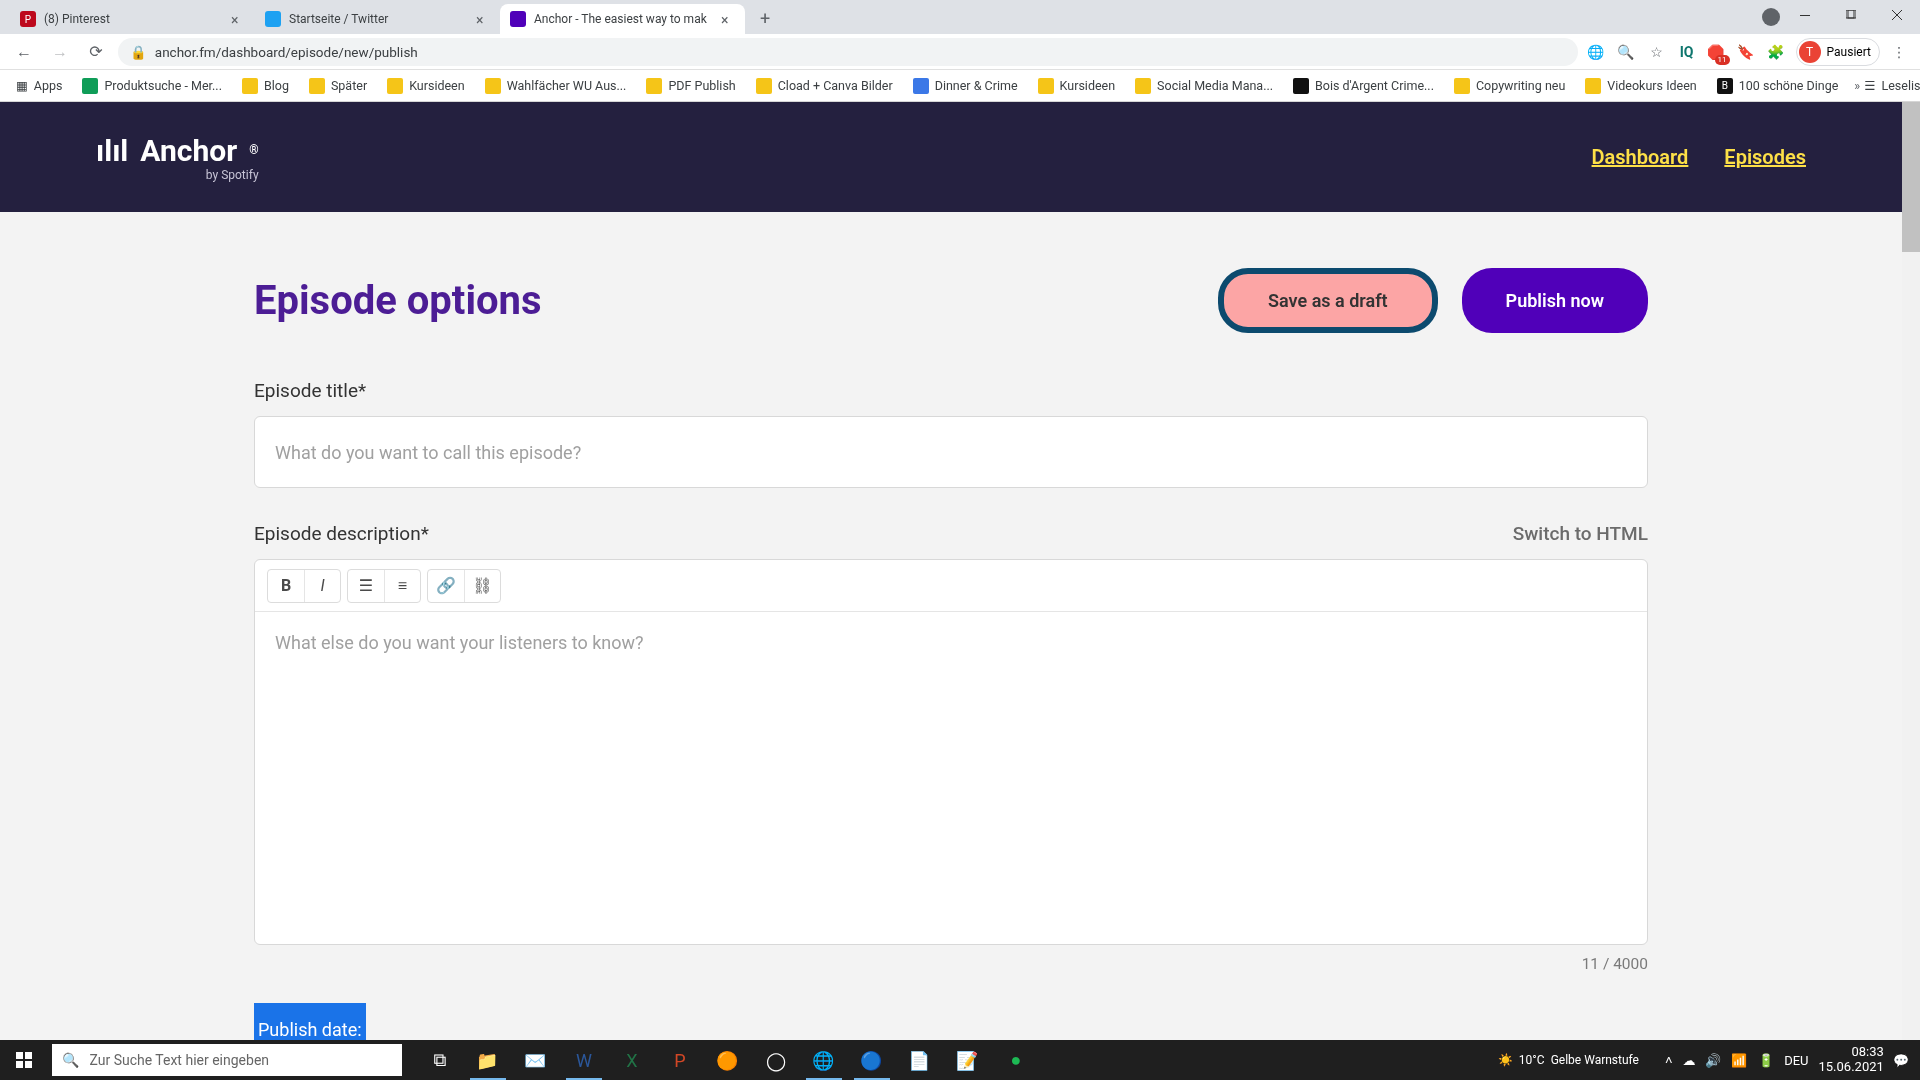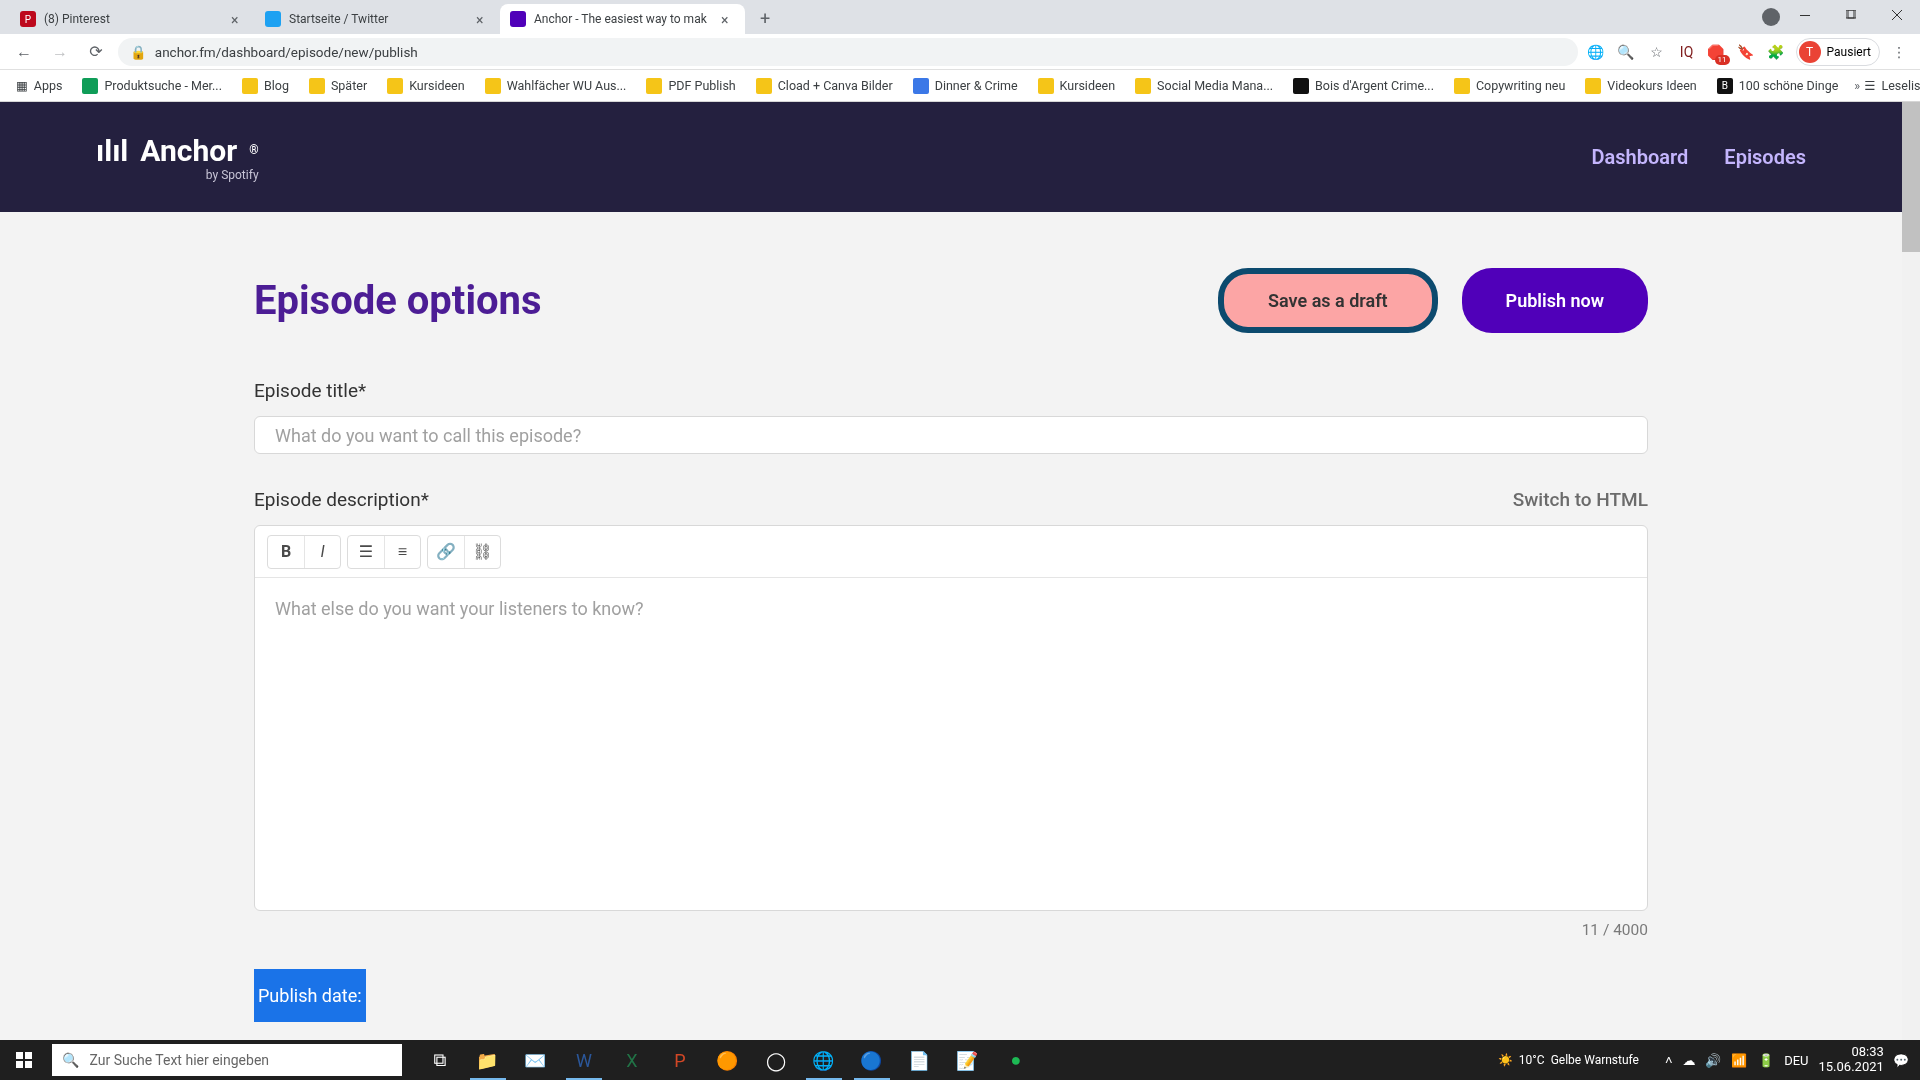--- a/index.html
+++ b/index.html
@@ -39,37 +39,37 @@
 .page-scroll { width: 18px; background: #f1f1f1; }
 .page-scroll .thumb { width: 100%; height: 150px; background: #c1c1c1; }
 .page { flex: 1; background: #f3f3f3; overflow: hidden; }
 
 
 .anchor-hdr { height: 110px; background: #24203f; display: flex; align-items: center; padding: 0 96px; color: #fff; }
 .logo { display: flex; flex-direction: column; }
 .logo-main { font-size: 30px; font-weight: 700; display: flex; align-items: center; gap:12px;}
 .logo-sub { font-size: 12px; text-align: right; color: #c7c4d6; }
 .hdr-nav { margin-left: auto; display: flex; align-items: center; gap: 36px; font-size: 20px; font-weight: 600; }
-.hdr-nav a { color: #c4b5fd; cursor: pointer; }
+.hdr-nav a { color: #fde047; cursor: pointer; text-decoration: underline; }
 .btn-outline { border: 2px solid #fff; border-radius: 28px; padding: 12px 28px; cursor: pointer; font-size: 18px; font-weight: 600; }
 .hdr-right { display: flex; align-items: center; gap: 18px; margin-left: 52px; }
 .hdr-avatar { width: 34px; height: 34px; background: linear-gradient(135deg,#f5a623,#24203f); border-radius: 4px; }
 .cursor-icon{color:#fff;font-size:18px;margin-left:-6px;}
 
 
 .content { padding: 56px 254px 0 254px; }
 .options-row { display: flex; align-items: center; }
 .page-title { font-size: 40px; font-weight: 700; color: #4c1d95; }
 .actions { margin-left: auto; display: flex; gap: 24px; }
 .btn-pill { border-radius: 30px; padding: 16px 44px; font-size: 18px; font-weight: 600; cursor: pointer; border: none; }
 .btn-draft { background: #fca5a5; color: #333; border: 6px solid #0c4a6e; }
 .btn-publish { background: #5000b9; color: #fff; }
 
 .field-label { font-size: 19px; color: #333; margin-top: 46px; }
-.text-input { width: 100%; height: 38px; margin-top: 14px; border: 1px solid #d8d8d8; border-radius: 6px; padding: 0 20px; font-size: 18px; color: #333; background: #fff; }
+.text-input { width: 100%; height: 72px; margin-top: 14px; border: 1px solid #d8d8d8; border-radius: 6px; padding: 0 20px; font-size: 18px; color: #333; background: #fff; }
 .text-input::placeholder { color: #a0a0a0; }
 
 .desc-row { display: flex; align-items: center; margin-top: 34px; }
 .switch-html { margin-left: auto; font-size: 19px; color: #6b6b6b; cursor: pointer; font-weight:500;}
 
 .editor { margin-top: 14px; border: 1px solid #d8d8d8; border-radius: 6px; background: #fff; }
 .toolbar { height: 52px; border-bottom: 1px solid #e5e5e5; display: flex; align-items: center; padding: 0 12px; gap: 6px; }
 .tb-group{display:flex;border:1px solid #dcdcdc;border-radius:4px;overflow:hidden;}
 .tb-btn { width: 36px; height: 32px; display: flex; align-items: center; justify-content: center; cursor: pointer; color: #4a4a4a; font-size: 16px; }
 .tb-btn + .tb-btn{border-left:1px solid #e5e5e5;}
@@ -137,21 +137,21 @@
   <div class="nav-ico" style="opacity:.4">→</div>
   <div class="nav-ico">⟳</div>
   <div class="addr-bar">
     <span>🔒</span>
     <span>anchor.fm/dashboard/episode/new/publish</span>
   </div>
   <div class="addr-right">
     <div class="ext-ico">🌐</div>
     <div class="ext-ico">🔍</div>
     <div class="ext-ico">☆</div>
-    <div class="ext-ico" style="color:#7f1d1d;font-weight:400">IQ</div>
+    <div class="ext-ico" style="color:#0f766e;font-weight:700">IQ</div>
     <div class="ext-ico">🛑<span class="badge-dot">11</span></div>
     <div class="ext-ico">🔖</div>
     <div class="ext-ico">🧩</div>
     <div class="profile-chip">
       <div class="avatar">T</div>
       <span>Pausiert</span>
     </div>
     <div class="ext-ico">⋮</div>
   </div>
 </div>

